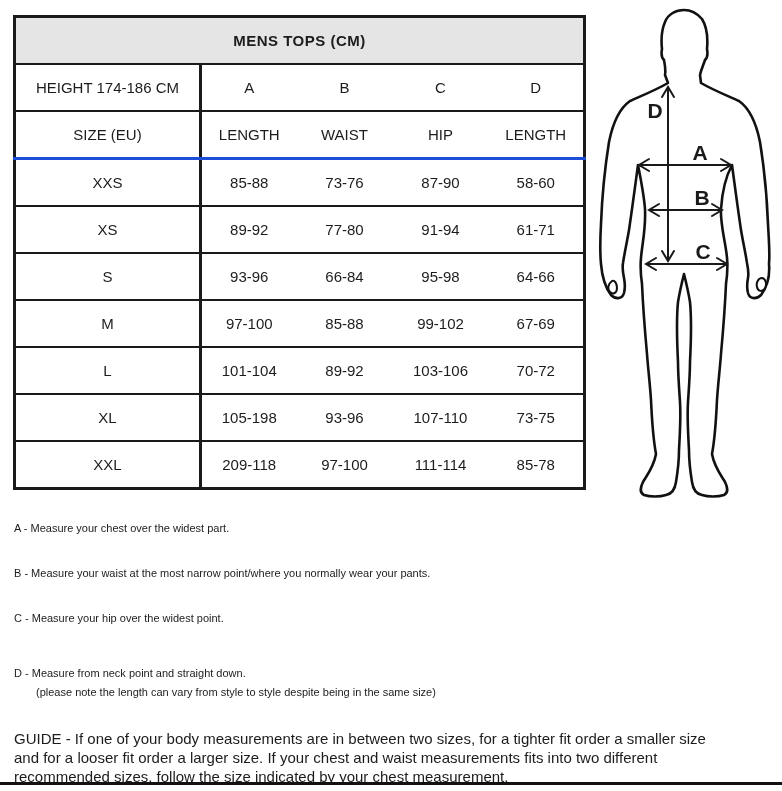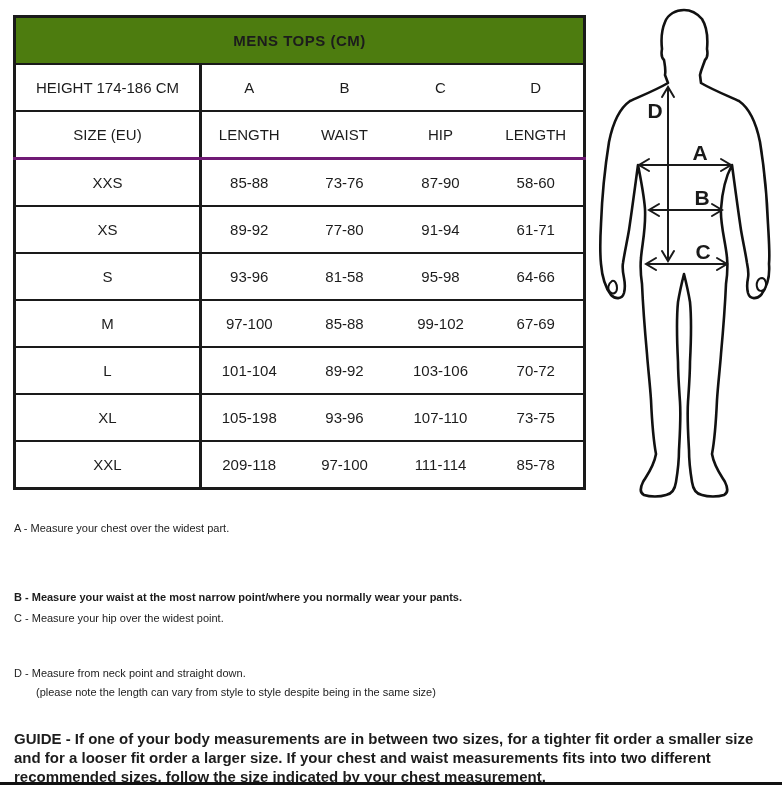--- a/index.html
+++ b/index.html
@@ -26,48 +26,48 @@
     border-bottom: 2px solid #1a1a1a;
     text-align: center;
     vertical-align: middle;
     font-size: 15px;
     padding: 0;
     height: 45px;
     white-space: nowrap;
   }
   table.size-table { border: 3px solid #1a1a1a; }
   td.title-cell {
-    background: #4d7c0f;
+    background: #e5e5e5;
     font-weight: bold;
     font-size: 22px;
     letter-spacing: 0.5px;
     height: 66px;
     border-bottom: 3px solid #1a1a1a;
     margin-left: 29px;
   }
   td.left-col { border-right: 3px solid #1a1a1a; }
-  tr.size-header-row td { border-bottom: 3px solid #701a75; }
+  tr.size-header-row td { border-bottom: 3px solid #1d4ed8; }
 
   
   .figure-wrap { position: absolute; left: 596px; top: 2px; width: 186px; height: 508px; }
   .figure-wrap svg { display: block; }
   .fig-label { font-family: "Liberation Sans", sans-serif; font-weight: bold; font-size: 21px; fill: #1a1a1a; }
 
   
   .note {
     position: absolute; left: 14px;
     font-size: 11px; line-height: 19px;
     white-space: nowrap;
   }
   .note-a { top: 519px; }
-  .note-b { top: 588px; font-weight: bold; }
+  .note-b { top: 564px; }
   .note-c { top: 609px; }
   .note-d { top: 664px; }
   .note-d .indent { padding-left: 22px; }
-  .guide { position: absolute; left: 14px; top: 729px; font-size: 15px; line-height: 19px; white-space: nowrap; font-weight: bold; }
+  .guide { position: absolute; left: 14px; top: 729px; font-size: 15px; line-height: 19px; white-space: nowrap; }
 
   .bottom-rule {
     position: absolute; left: 0; top: 782px;
     width: 782px; height: 3px; background: #111111;
   }
 </style>
 </head>
 <body>
 
 <div class="stage">
@@ -109,21 +109,21 @@
       <tr>
         <td class="left-col">XS</td>
         <td>89-92</td>
         <td>77-80</td>
         <td>91-94</td>
         <td>61-71</td>
       </tr>
       <tr>
         <td class="left-col">S</td>
         <td>93-96</td>
-        <td>81-58</td>
+        <td>66-84</td>
         <td>95-98</td>
         <td>64-66</td>
       </tr>
       <tr>
         <td class="left-col">M</td>
         <td>97-100</td>
         <td>85-88</td>
         <td>99-102</td>
         <td>67-69</td>
       </tr>

